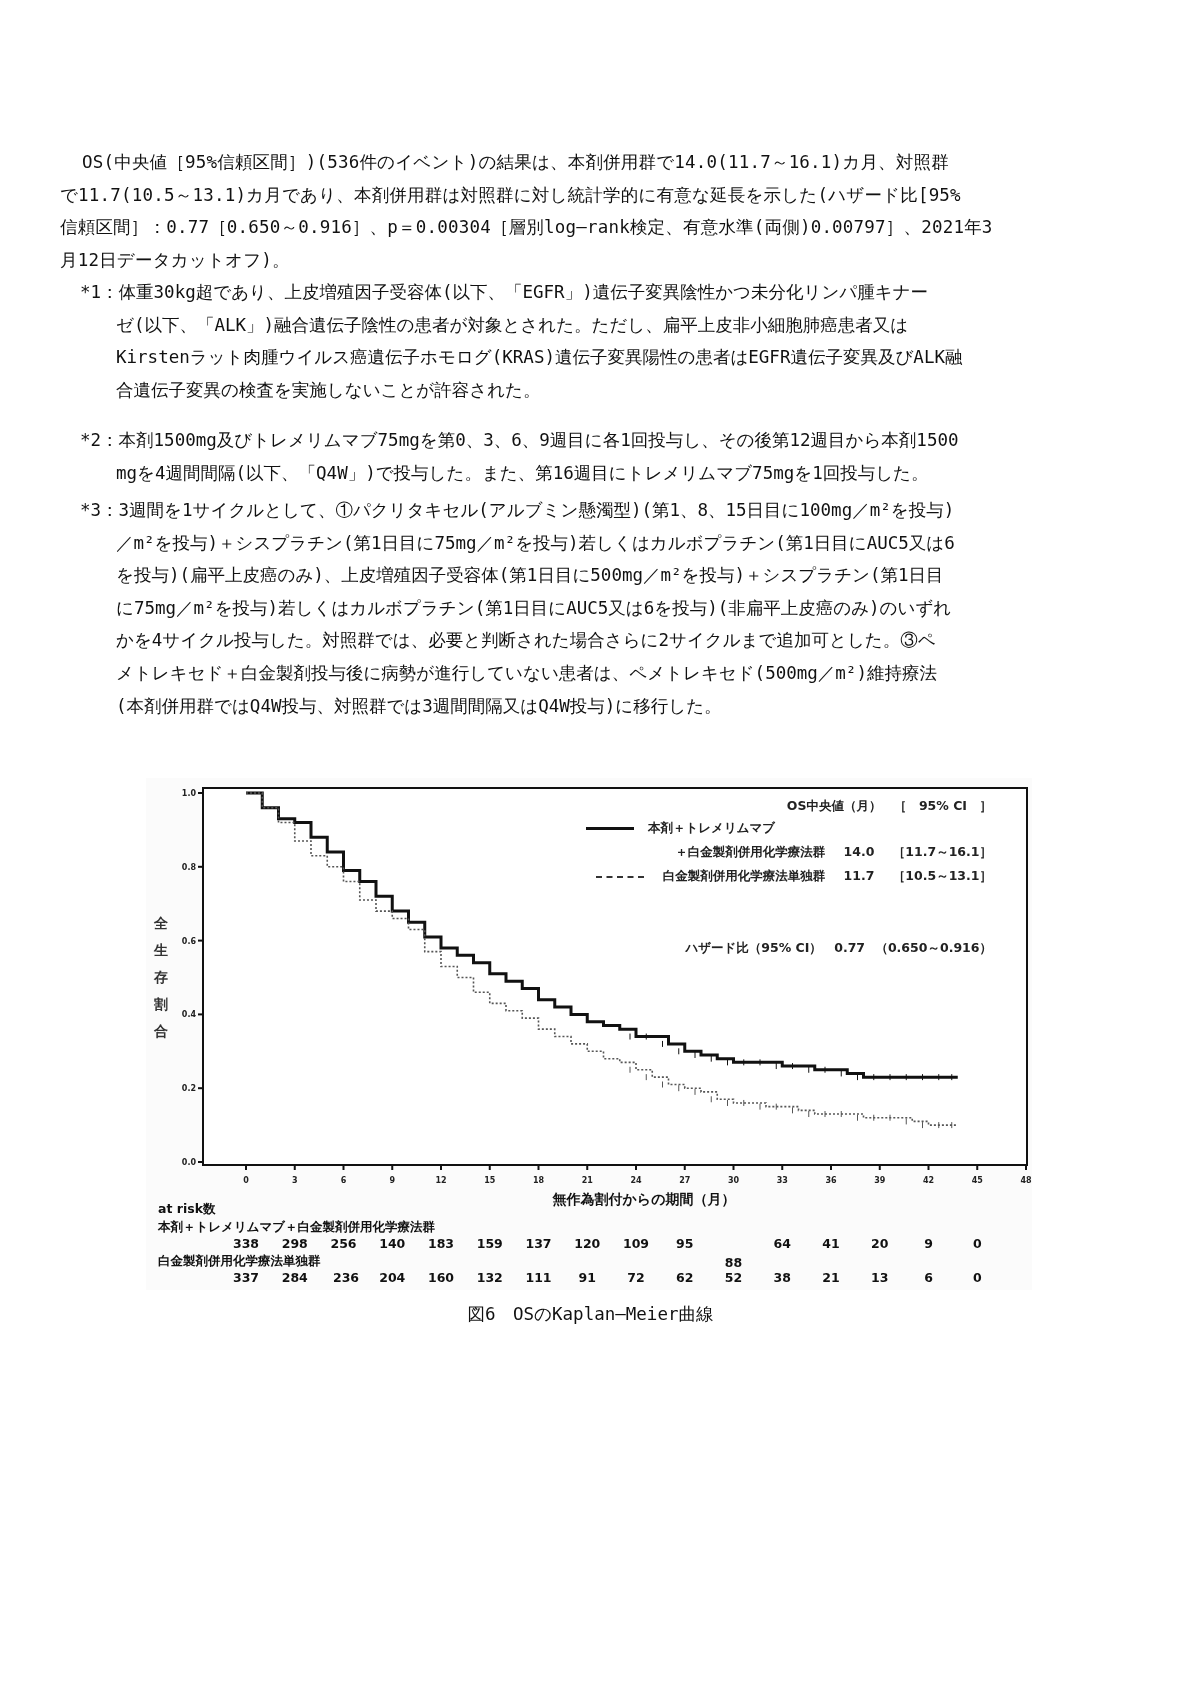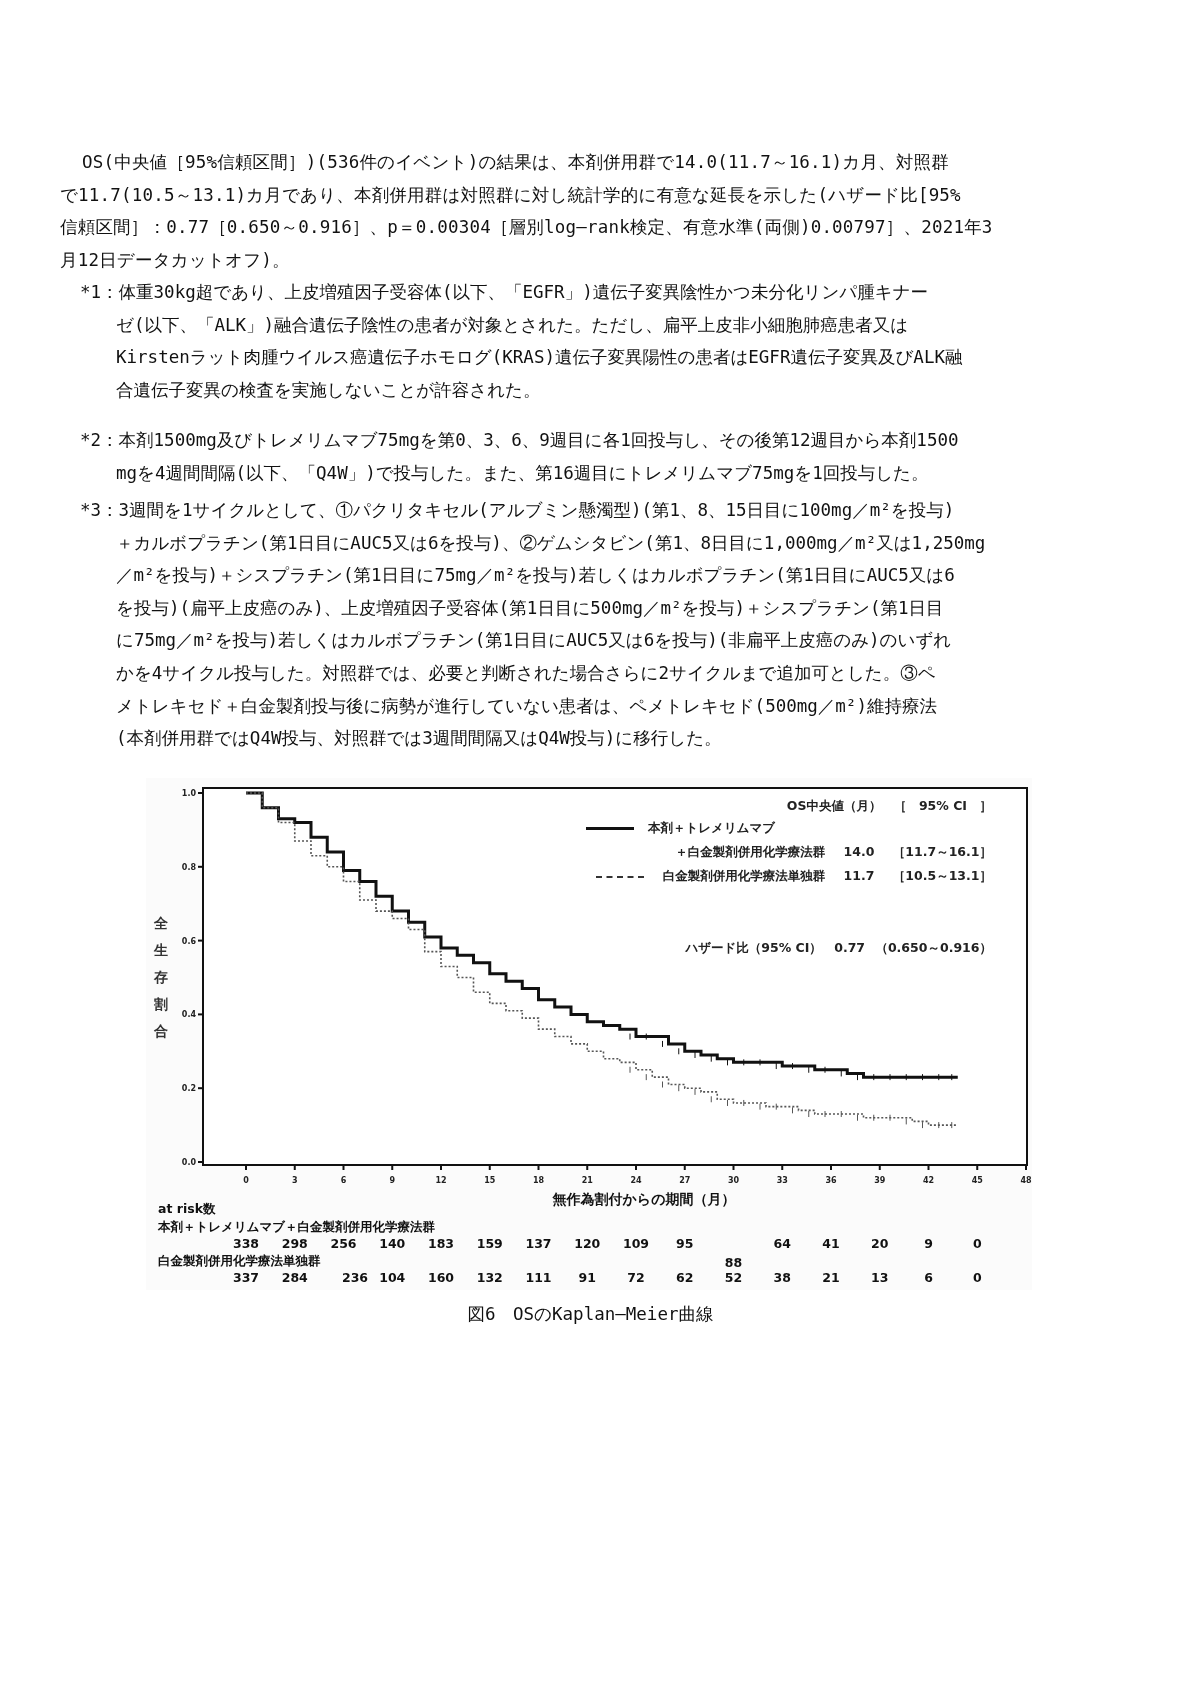--- a/index.html
+++ b/index.html
@@ -36,21 +36,20 @@
   <div class="line hang">合遺伝子変異の検査を実施しないことが許容された。</div>
 </div>
 
 <div class="note" style="top:424px;">
   <div class="line"><span>*2：</span><span>本剤1500mg及びトレメリムマブ75mgを第0、3、6、9週目に各1回投与し、その後第12週目から本剤1500</span></div>
   <div class="line hang">mgを4週間間隔(以下、「Q4W」)で投与した。また、第16週目にトレメリムマブ75mgを1回投与した。</div>
 </div>
 
 <div class="note" style="top:494px;">
   <div class="line"><span>*3：</span><span>3週間を1サイクルとして、①パクリタキセル(アルブミン懸濁型)(第1、8、15日目に100mg／m²を投与)</span></div>
-  <div class="line hang">＋カルボプラチン(第1日目にAUC5又は6を投与)、②ゲムシタビン(第1、8日目に1,000mg／m²又は1,250mg</div>
   <div class="line hang">／m²を投与)＋シスプラチン(第1日目に75mg／m²を投与)若しくはカルボプラチン(第1日目にAUC5又は6</div>
   <div class="line hang">を投与)(扁平上皮癌のみ)、上皮増殖因子受容体(第1日目に500mg／m²を投与)＋シスプラチン(第1日目</div>
   <div class="line hang">に75mg／m²を投与)若しくはカルボプラチン(第1日目にAUC5又は6を投与)(非扁平上皮癌のみ)のいずれ</div>
   <div class="line hang">かを4サイクル投与した。対照群では、必要と判断された場合さらに2サイクルまで追加可とした。③ペ</div>
   <div class="line hang">メトレキセド＋白金製剤投与後に病勢が進行していない患者は、ペメトレキセド(500mg／m²)維持療法</div>
   <div class="line hang">(本剤併用群ではQ4W投与、対照群では3週間間隔又はQ4W投与)に移行した。</div>
 </div>
 
 <div class="chart-wrap">
   <svg id="km-svg" width="886" height="512">
@@ -195,22 +194,22 @@
         <span class="risk-num" style="left: 616.25px; font-weight: bold;">64</span>
         <span class="risk-num" style="left: 665px; font-weight: bold;">41</span>
         <span class="risk-num" style="left: 713.75px; font-weight: bold;">20</span>
         <span class="risk-num" style="left: 762.5px; font-weight: bold;">9</span>
         <span class="risk-num" style="left: 811.25px; font-weight: bold;">0</span>
       </div>
     <div class="risk-row" style="top:60px; left:12px; font-weight:bold;">白金製剤併用化学療法単独群</div>
     <div id="risk-row-2" style="position:absolute; top:77px; left:0; width:886px; height:18px;">
         <span class="risk-num" style="left: 80px; font-weight: bold;">337</span>
         <span class="risk-num" style="left: 128.75px; font-weight: bold;">284</span>
-        <span class="risk-num" style="left: 189px; font-weight: bold;">236</span>
-        <span class="risk-num" style="left: 226.25px; font-weight: bold;">104</span>
+        <span class="risk-num" style="left: 180px; font-weight: bold;">236</span>
+        <span class="risk-num" style="left: 226.25px; font-weight: bold;">204</span>
         <span class="risk-num" style="left: 275px; font-weight: bold;">160</span>
         <span class="risk-num" style="left: 323.75px; font-weight: bold;">132</span>
         <span class="risk-num" style="left: 372.5px; font-weight: bold;">111</span>
         <span class="risk-num" style="left: 421.25px; font-weight: bold;">91</span>
         <span class="risk-num" style="left: 470px; font-weight: bold;">72</span>
         <span class="risk-num" style="left: 518.75px; font-weight: bold;">62</span>
         <span class="risk-num" style="left: 567.5px; font-weight: bold;">52</span>
         <span class="risk-num" style="left: 616.25px; font-weight: bold;">38</span>
         <span class="risk-num" style="left: 665px; font-weight: bold;">21</span>
         <span class="risk-num" style="left: 713.75px; font-weight: bold;">13</span>

